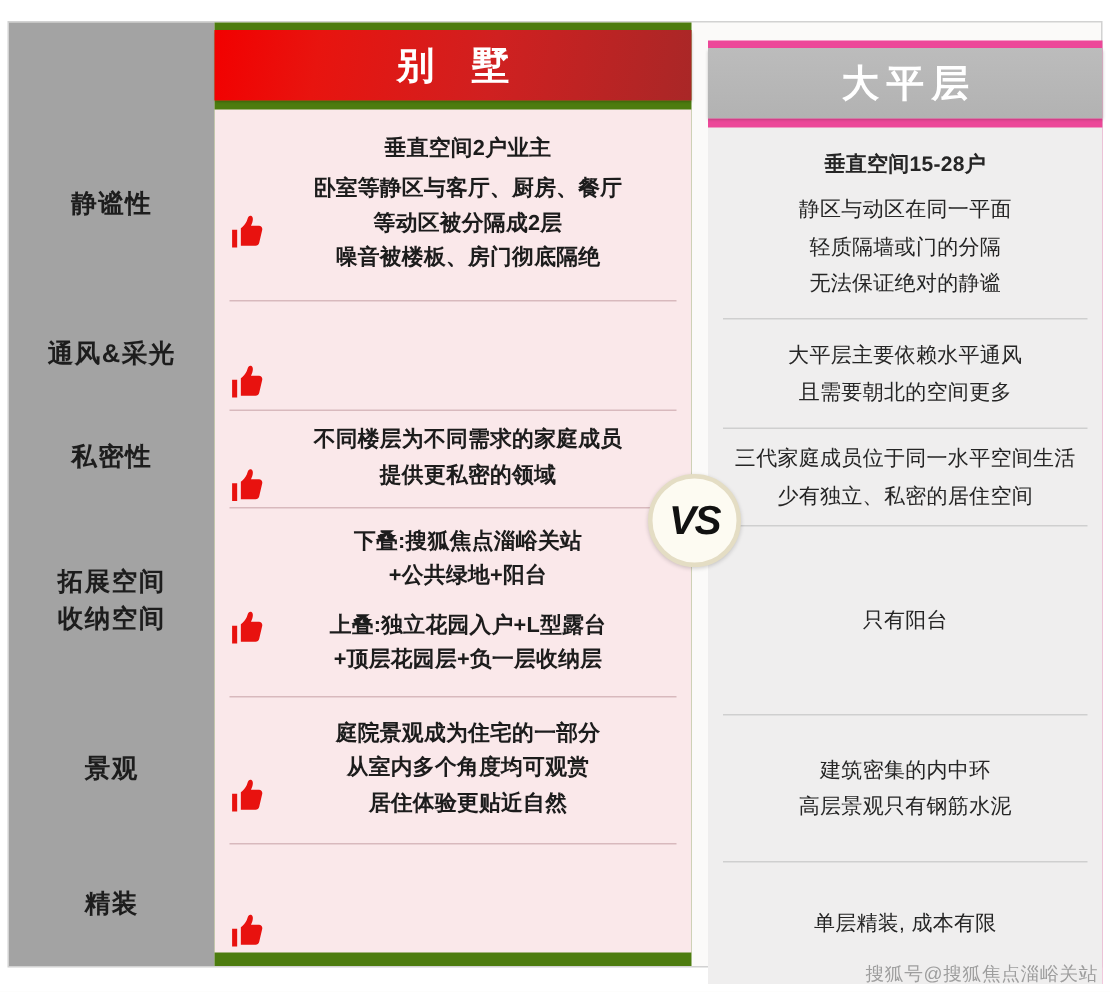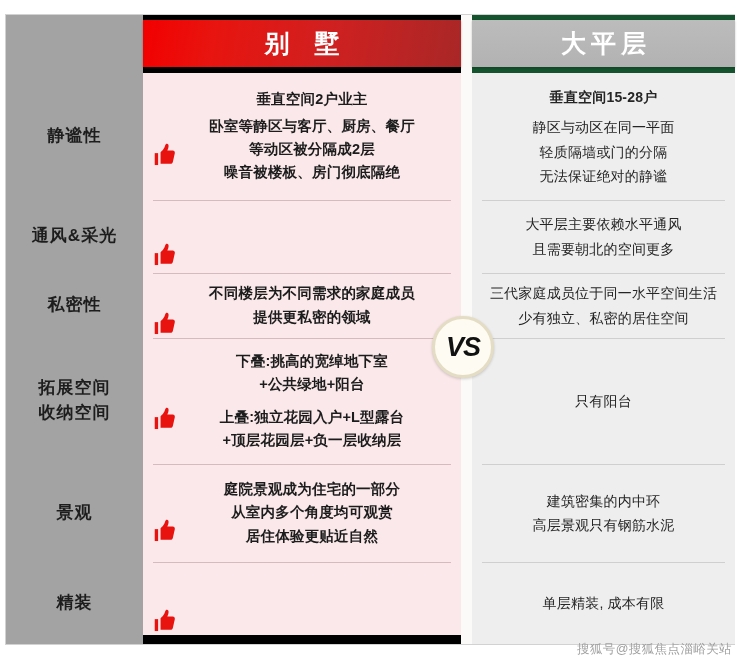--- a/index.html
+++ b/index.html
@@ -22,26 +22,26 @@
 
   
   #label-col {
     position:absolute; left:0; top:0;
     width:137px; height:629px;
     background:#a3a3a3;
   }
   #villa-col {
     position:absolute; left:137px; top:0;
     width:318px; height:629px;
-    background:#000000;
+    background:#4d7c0f;
   }
   #flat-col {
-    position:absolute; left:466px; top:0;
+    position:absolute; left:466px; top:12px;
     width:263px; height:629px;
-    background:#14532d;
+    background:#ec4899;
   }
 
   
   .col-header {
     position:absolute; left:0; top:5px;
     height:47px;
     display:flex; align-items:center; justify-content:center;
     color:#ffffff;
     font-size:25px;
     font-weight:bold;
@@ -243,21 +243,21 @@
         </div>
 
         <div class="row r3">
           <div class="cell">
             <span class="thumb">
               <svg viewBox="0 0 24 24">
                   <path fill="#e8120f" d="M3.2 10.4h2.9v10.2H3.2z"></path>
                   <path fill="#e8120f" d="M8.2 9.6c1.4-1.1 2.7-2.6 3.4-4.2.4-.9.4-1.9 1.1-2.6.6-.6 1.7-.5 2.1.3.5 1 .2 2.3-.1 3.3-.2.6-.5 1.2-.7 1.8h4.6c1.2 0 2.1 1.1 1.8 2.3l-1.7 7.4c-.2 1-1.1 1.7-2.1 1.7H8.2V9.6z"></path>
                 </svg>
             </span>
-            <div class="cell-text">下叠:挑高的宽绰地下室
+            <div class="cell-text">下叠:搜狐焦点淄峪关站
 +公共绿地+阳台</div>
             <div class="cell-text block2">上叠:独立花园入户+L型露台
 +顶层花园层+负一层收纳层</div>
           </div>
         </div>
 
         <div class="row r4">
           <div class="cell">
             <span class="thumb">
               <svg viewBox="0 0 24 24">

